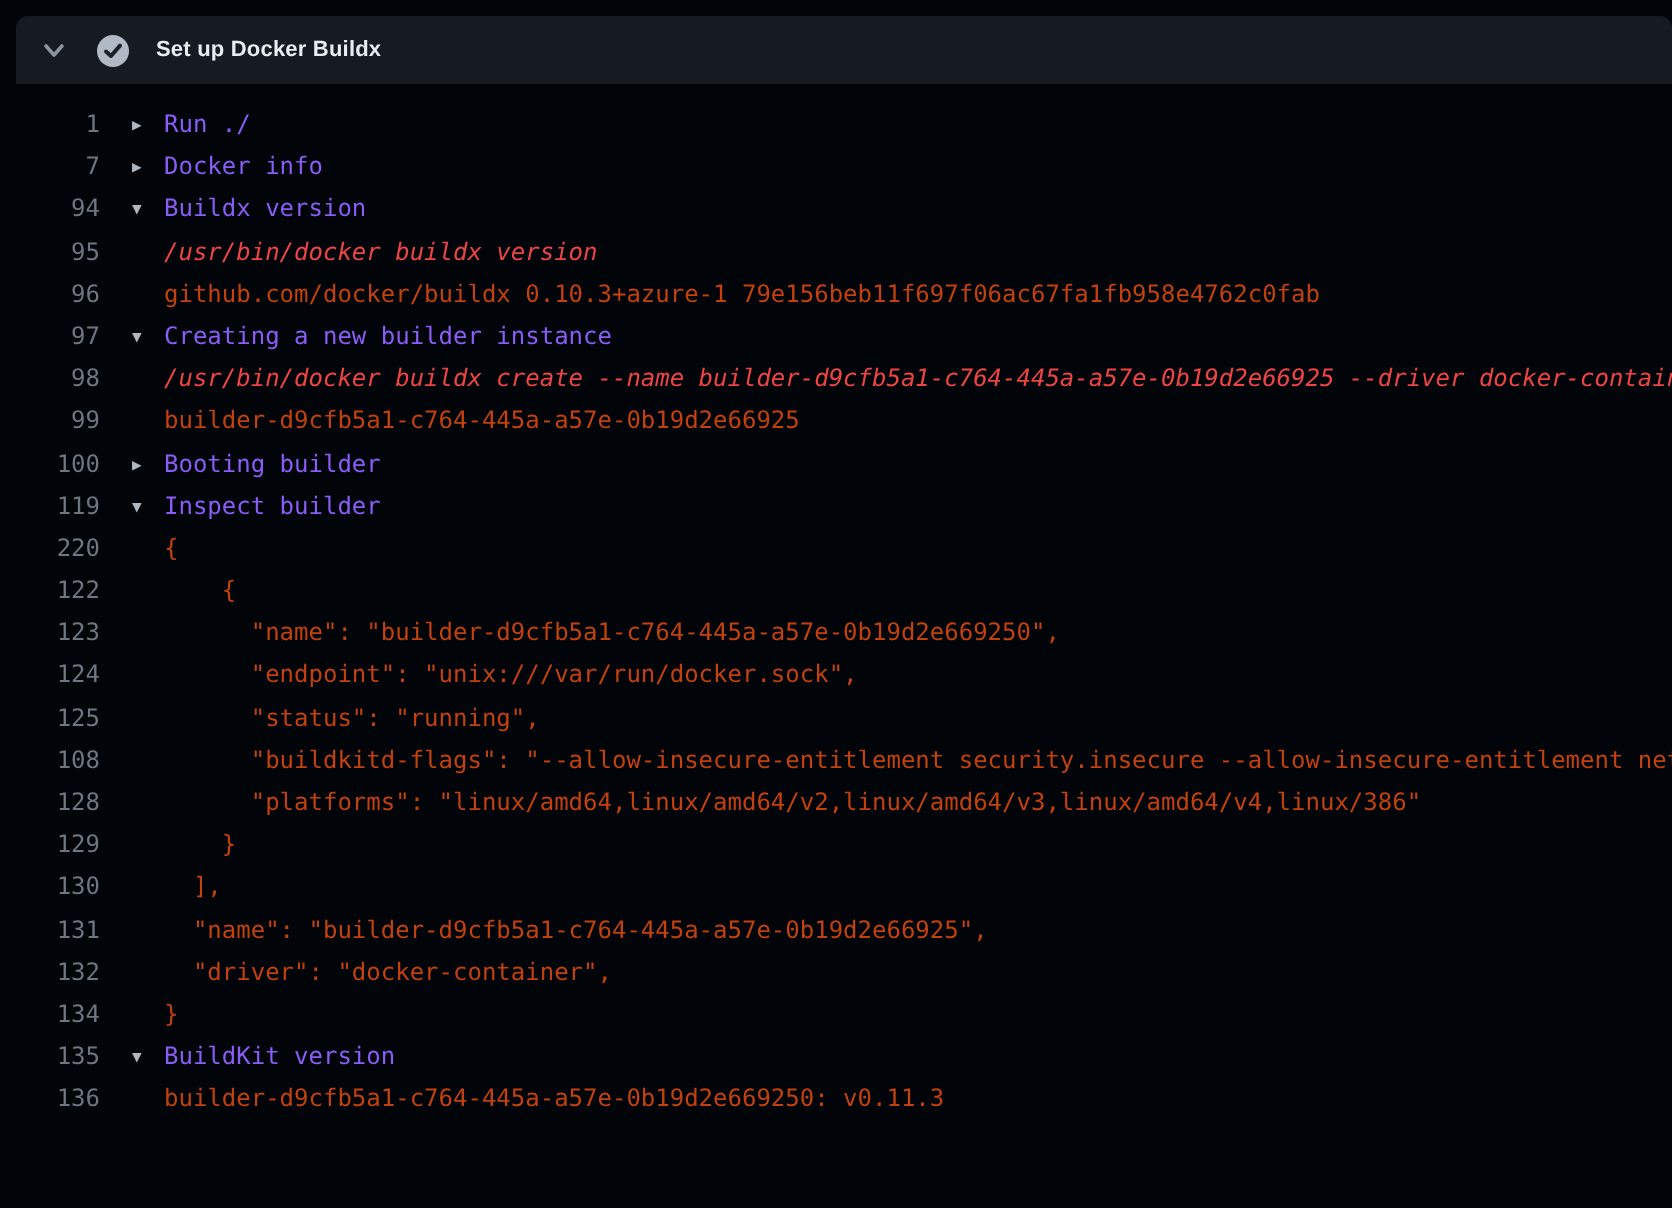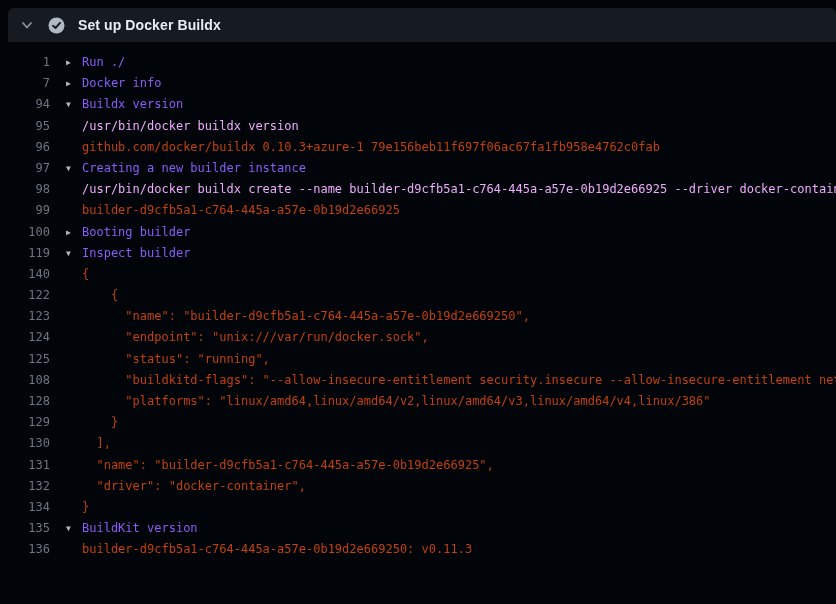--- a/index.html
+++ b/index.html
@@ -18,21 +18,21 @@
     display: flex;
     align-items: center;
     padding-left: 12px;
     cursor: pointer;
   }
   .chev { width: 14px; height: 14px; margin-right: 14px; display: flex; align-items: center; justify-content: center; }
   .check { width: 17px; height: 17px; margin-right: 13px; display: flex; align-items: center; justify-content: center; }
   .step-title {
     color: #e6edf3;
     font-family: "Liberation Sans", sans-serif;
-    font-size: 14px;
+    font-size: 11px;
     font-weight: 600;
     letter-spacing: 0.1px;
   }
   .log {
     position: absolute;
     left: 0; top: 42px; right: 0; bottom: 0;
     padding-top: 10px;
     overflow: hidden;
   }
   .line {
@@ -51,21 +51,21 @@
   .line .arrow {
     flex: 0 0 16px;
     margin-left: 16px;
     text-align: left;
     color: #afb8c1;
     font-size: 8px;
   }
   .line .txt { flex: 1 1 auto; overflow: hidden; }
   .line.kind-group .txt { color: #8b5cf6; }
   .line.kind-group { cursor: pointer; }
-  .line.kind-cmd .txt { color: #f0abfc; }
+  .line.kind-cmd .txt { color: #ef4444; font-style: italic; }
   .line.kind-out .txt { color: #c2410c; }
 </style>
 </head>
 <body>
 
 <div class="step-header">
   <span class="chev">
     <svg width="12" height="12" viewBox="0 0 12 12">
       <polyline points="2,4 6,8.5 10,4" fill="none" stroke="#8b949e" stroke-width="1.8" stroke-linecap="round" stroke-linejoin="round"></polyline>
     </svg>
@@ -124,21 +124,21 @@
     <span class="num">100</span>
     <span class="arrow">▶</span>
     <span class="txt">Booting builder</span>
   </div>
     <div class="line kind-group">
     <span class="num">119</span>
     <span class="arrow">▼</span>
     <span class="txt">Inspect builder</span>
   </div>
     <div class="line kind-out">
-    <span class="num">140</span>
+    <span class="num">220</span>
     <span class="arrow"></span>
     <span class="txt">{</span>
   </div>
     <div class="line kind-out">
     <span class="num">122</span>
     <span class="arrow"></span>
     <span class="txt">    {</span>
   </div>
     <div class="line kind-out">
     <span class="num">123</span>

